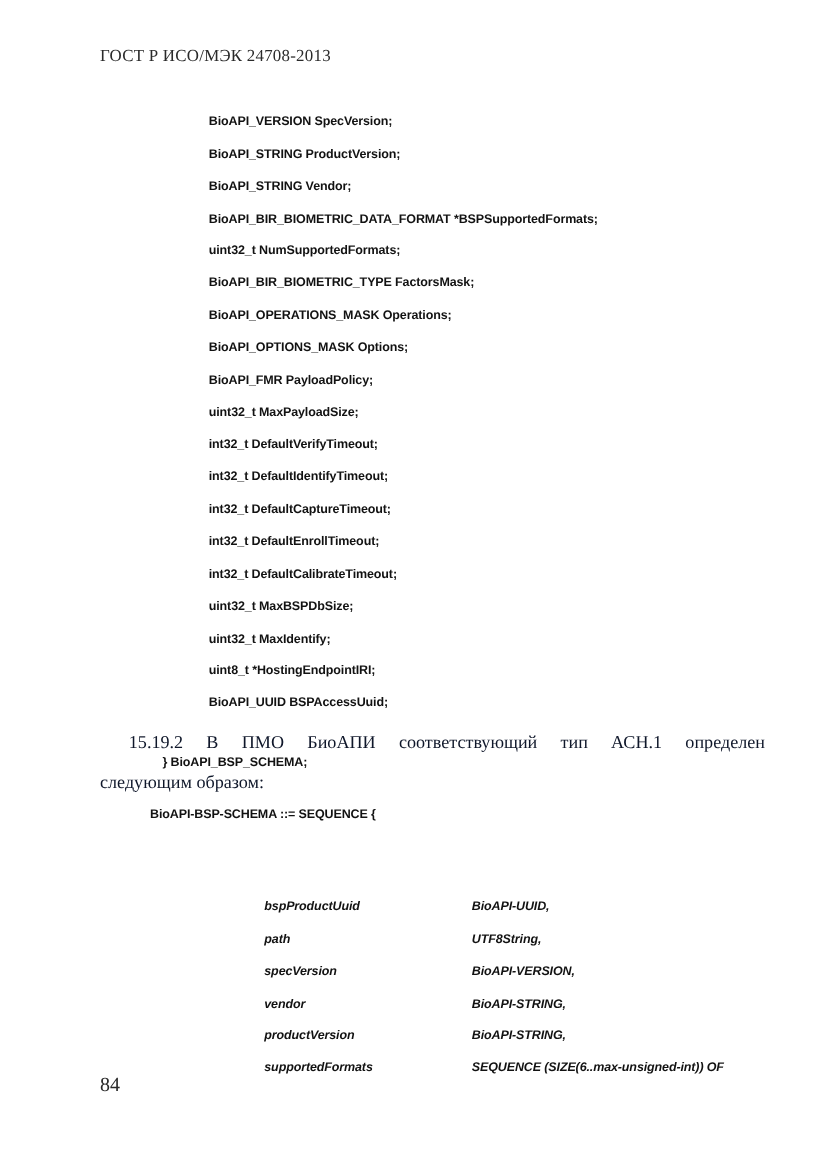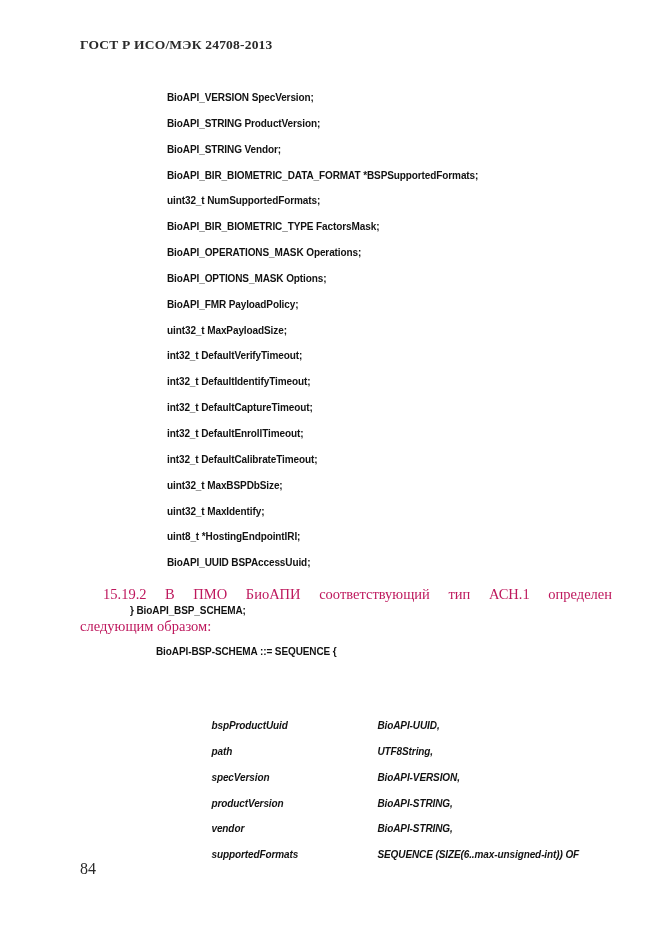--- a/index.html
+++ b/index.html
@@ -18,21 +18,20 @@
   }
   .doc-header {
     position: absolute;
     top: 37px;
     left: 80px;
     font-family: "Liberation Serif", serif;
     font-size: 13.5px;
     color: #2a2a2a;
     letter-spacing: 0.2px;
     white-space: pre;
-    font-weight: bold;
   }
   .code {
     font-family: "Liberation Sans", sans-serif;
     font-weight: bold;
     font-size: 10px;
     letter-spacing: -0.1px;
     color: #121212;
     white-space: pre;
   }
   .c-struct {
@@ -47,38 +46,37 @@
   .c-struct .closing {
     margin-left: -37px;
   }
   .paragraph {
     position: absolute;
     top: 578px;
     left: 80px;
     width: 532px;
     font-family: "Liberation Serif", serif;
     font-size: 14.5px;
-    color: #be185d;
+    color: #0f172a;
   }
   .para-line1 {
     line-height: 32px;
     text-indent: 23px;
     text-align: justify;
     text-align-last: justify;
     word-spacing: 2px;
   }
   .para-line2 {
     line-height: 32px;
   }
   .asn1-header {
     position: absolute;
     top: 639px;
     left: 120px;
     line-height: 25.9px;
-    margin-left: 36px;
   }
   .asn1-fields {
     position: absolute;
     top: 665px;
     left: 190px;
   }
   .field-row {
     line-height: 25.9px;
     height: 25.9px;
     white-space: pre;
@@ -117,23 +115,23 @@
   <div class="asn1-header code">BioAPI-BSP-SCHEMA ::= SEQUENCE {</div>
 
   <div class="asn1-fields code">
     <div class="field-row">
         <span class="field-name">bspProductUuid</span><span class="field-type">BioAPI-UUID,</span>
       </div><div class="field-row">
         <span class="field-name">path</span><span class="field-type">UTF8String,</span>
       </div><div class="field-row">
         <span class="field-name">specVersion</span><span class="field-type">BioAPI-VERSION,</span>
       </div><div class="field-row">
+        <span class="field-name">vendor</span><span class="field-type">BioAPI-STRING,</span>
+      </div><div class="field-row">
         <span class="field-name">productVersion</span><span class="field-type">BioAPI-STRING,</span>
-      </div><div class="field-row">
-        <span class="field-name">vendor</span><span class="field-type">BioAPI-STRING,</span>
       </div><div class="field-row">
         <span class="field-name">supportedFormats</span><span class="field-type">SEQUENCE (SIZE(6..max-unsigned-int)) OF</span>
       </div>
   </div>
 
   <div class="page-number">84</div>
 
 </div>
 
 </body></html>

